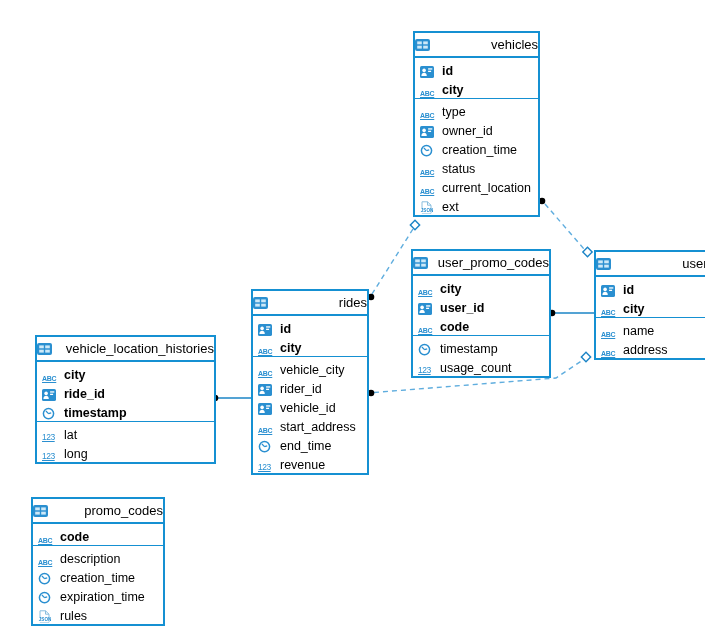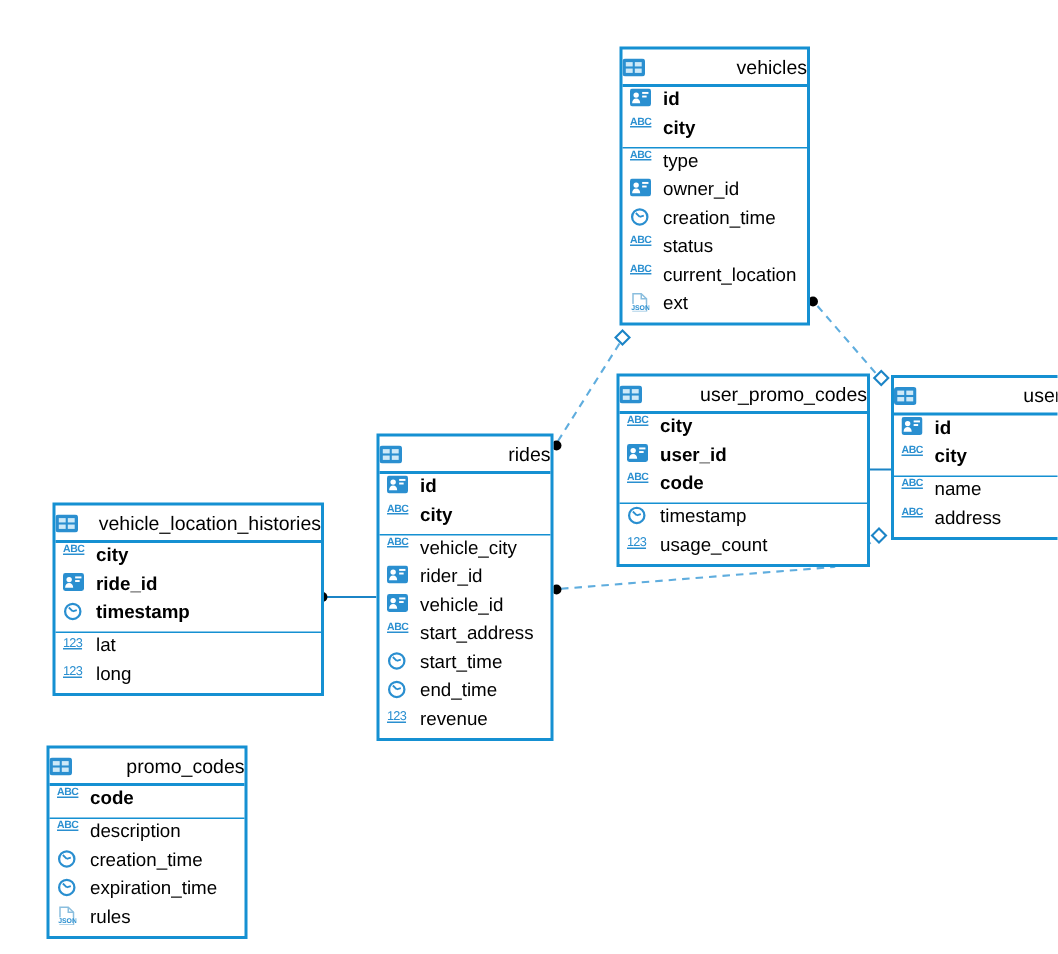--- a/index.html
+++ b/index.html
@@ -4,21 +4,21 @@
 <style>
   html,body{margin:0;padding:0;background:#fff;}
   body{width:705px;height:636px;position:relative;overflow:hidden;
        font-family:"Liberation Sans",sans-serif;-webkit-font-smoothing:antialiased;}
   .canvas{position:absolute;left:0;top:0;width:705px;height:636px;}
   .tbl{position:absolute;background:#fff;border:2px solid #1590d2;box-sizing:border-box;}
   .hdr{height:23px;display:flex;align-items:center;justify-content:space-between;gap:5px;
        border-bottom:2px solid #1590d2;font-size:13px;color:#000;}
   .sec{padding:1px 0;}
   .sec.pk{border-bottom:1.5px solid #1590d2;}
-  .row{height:19px;display:flex;align-items:flex-start;padding:0 5px;font-size:12.5px;
+  .row{height:19px;display:flex;align-items:flex-end;padding:0 5px;font-size:12.5px;
        color:#000;white-space:nowrap;}
   .row .lbl{margin-left:4px;}
   .pk .lbl{font-weight:700;}
   .ic{width:18px;flex:none;display:inline-flex;align-items:center;justify-content:flex-start;text-decoration:underline;}
   .ic.tx{font-size:7px;font-weight:700;color:#2a8fd0;letter-spacing:-0.3px;}
   .ic.tx.n{font-size:8.5px;font-weight:400;letter-spacing:-0.5px;}
   .tic{display:inline-flex;flex:none;}
   svg.rel{position:absolute;left:0;top:0;pointer-events:none;}
 </style>
 </head>
@@ -129,21 +129,21 @@
               <path d="M7.5 0.8V4.2H11" fill="none" stroke="#8abede" stroke-width="1"></path>
               <rect x="0.6" y="7.6" width="10" height="4.6" fill="#fff"></rect>
               <text x="0.8" y="11.4" font-family="Liberation Sans,sans-serif" font-size="4.6" font-weight="bold" fill="#2a8fd0">JSON</text>
             </svg>
           </span>
           <span class="lbl">ext</span>
         </div>
     </div>
   </div>
 
-  <div class="tbl" style="left:411px;top:249px;width:169px;">
+  <div class="tbl" style="left:411px;top:249px;width:140px;">
     <div class="hdr">
       <span class="tic">
           <svg width="15" height="12" viewBox="0 0 15 12">
             <rect width="15" height="12" rx="2" fill="#2a8fd0"></rect>
             <rect x="2.2" y="2.4" width="4.6" height="2.9" fill="#cde9f8"></rect>
             <rect x="8.2" y="2.4" width="4.6" height="2.9" fill="#cde9f8"></rect>
             <rect x="2.2" y="6.7" width="4.6" height="2.9" fill="#cde9f8"></rect>
             <rect x="8.2" y="6.7" width="4.6" height="2.9" fill="#cde9f8"></rect>
           </svg>
         </span>
@@ -287,29 +287,20 @@
               <rect x="8.1" y="4.7" width="3" height="1.3" fill="#fff"></rect>
               <circle cx="4.1" cy="4.4" r="1.8" fill="#fff"></circle>
               <path d="M1.4 9.9C1.4 7.7 2.6 6.7 4.1 6.7C5.6 6.7 6.8 7.7 6.8 9.9Z" fill="#fff"></path>
             </svg>
           </span>
           <span class="lbl">vehicle_id</span>
         </div>
       <div class="row">
           <span class="ic tx">ABC</span>
           <span class="lbl">start_address</span>
-        </div>
-      <div class="row">
-          <span class="ic">
-            <svg width="13" height="13" viewBox="0 0 13 13">
-              <circle cx="6.5" cy="6.6" r="5.1" fill="none" stroke="#2a8fd0" stroke-width="1.5"></circle>
-              <path d="M6.5 6.6L3.9 4M6.5 6.6L9.2 5.8" stroke="#2a8fd0" stroke-width="1.2" fill="none"></path>
-            </svg>
-          </span>
-          <span class="lbl">start_time</span>
         </div>
       <div class="row">
           <span class="ic">
             <svg width="13" height="13" viewBox="0 0 13 13">
               <circle cx="6.5" cy="6.6" r="5.1" fill="none" stroke="#2a8fd0" stroke-width="1.5"></circle>
               <path d="M6.5 6.6L3.9 4M6.5 6.6L9.2 5.8" stroke="#2a8fd0" stroke-width="1.2" fill="none"></path>
             </svg>
           </span>
           <span class="lbl">end_time</span>
         </div>

